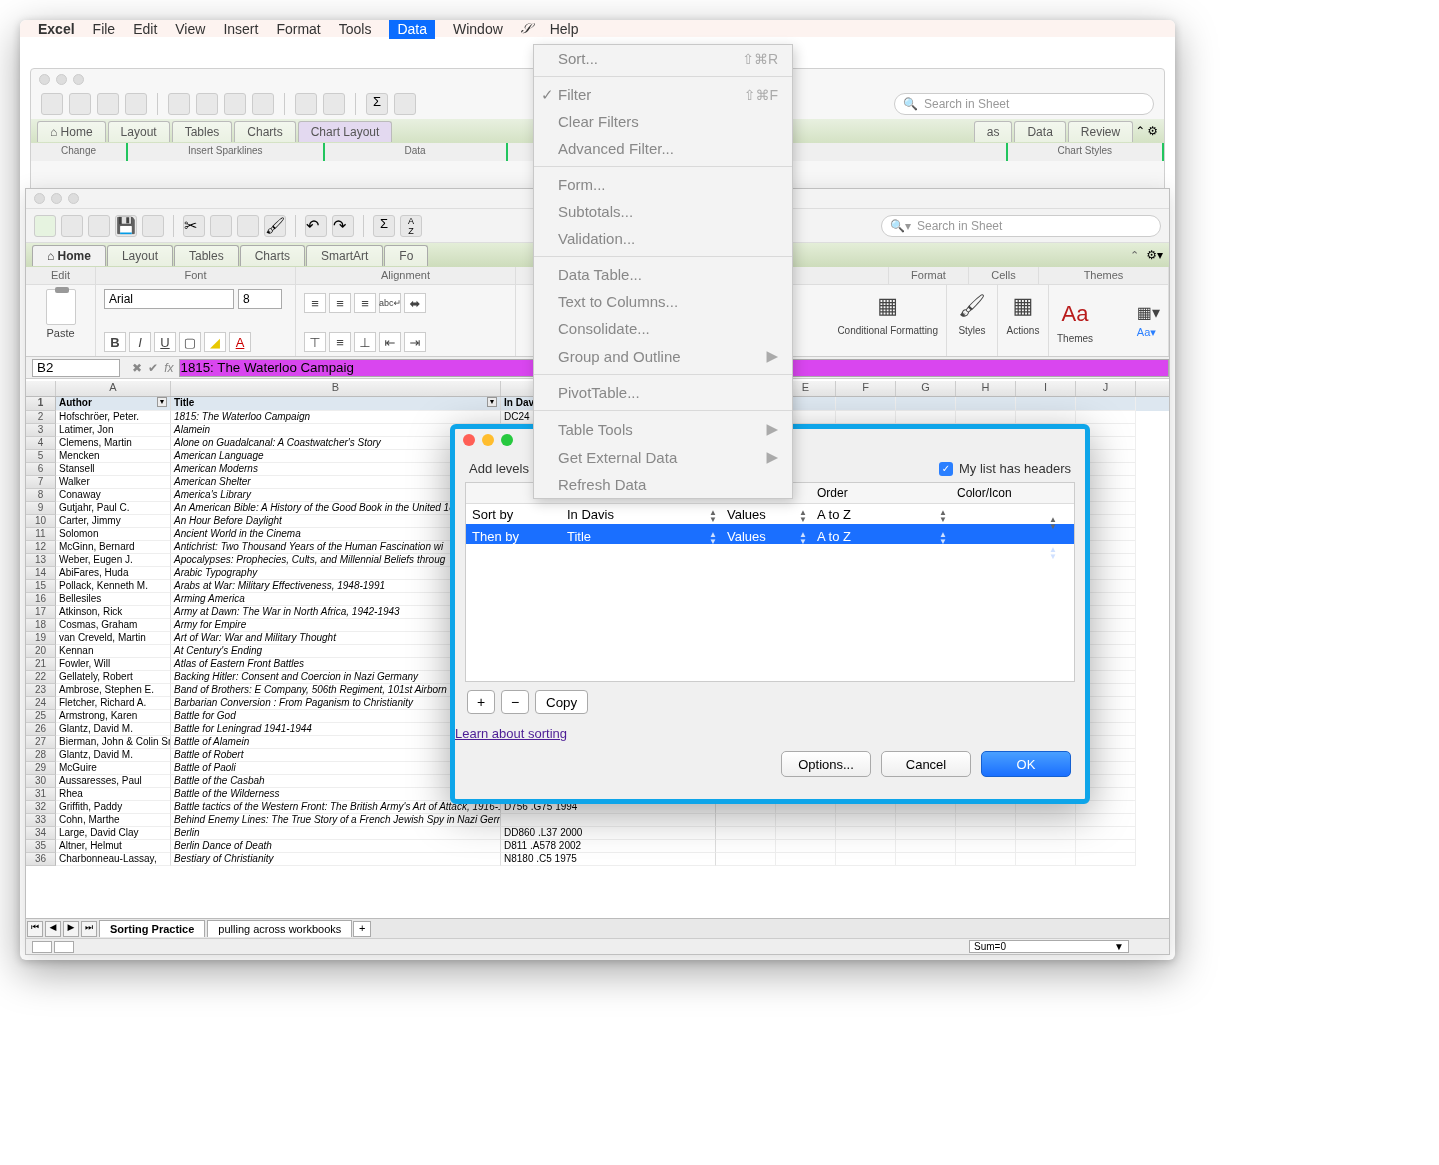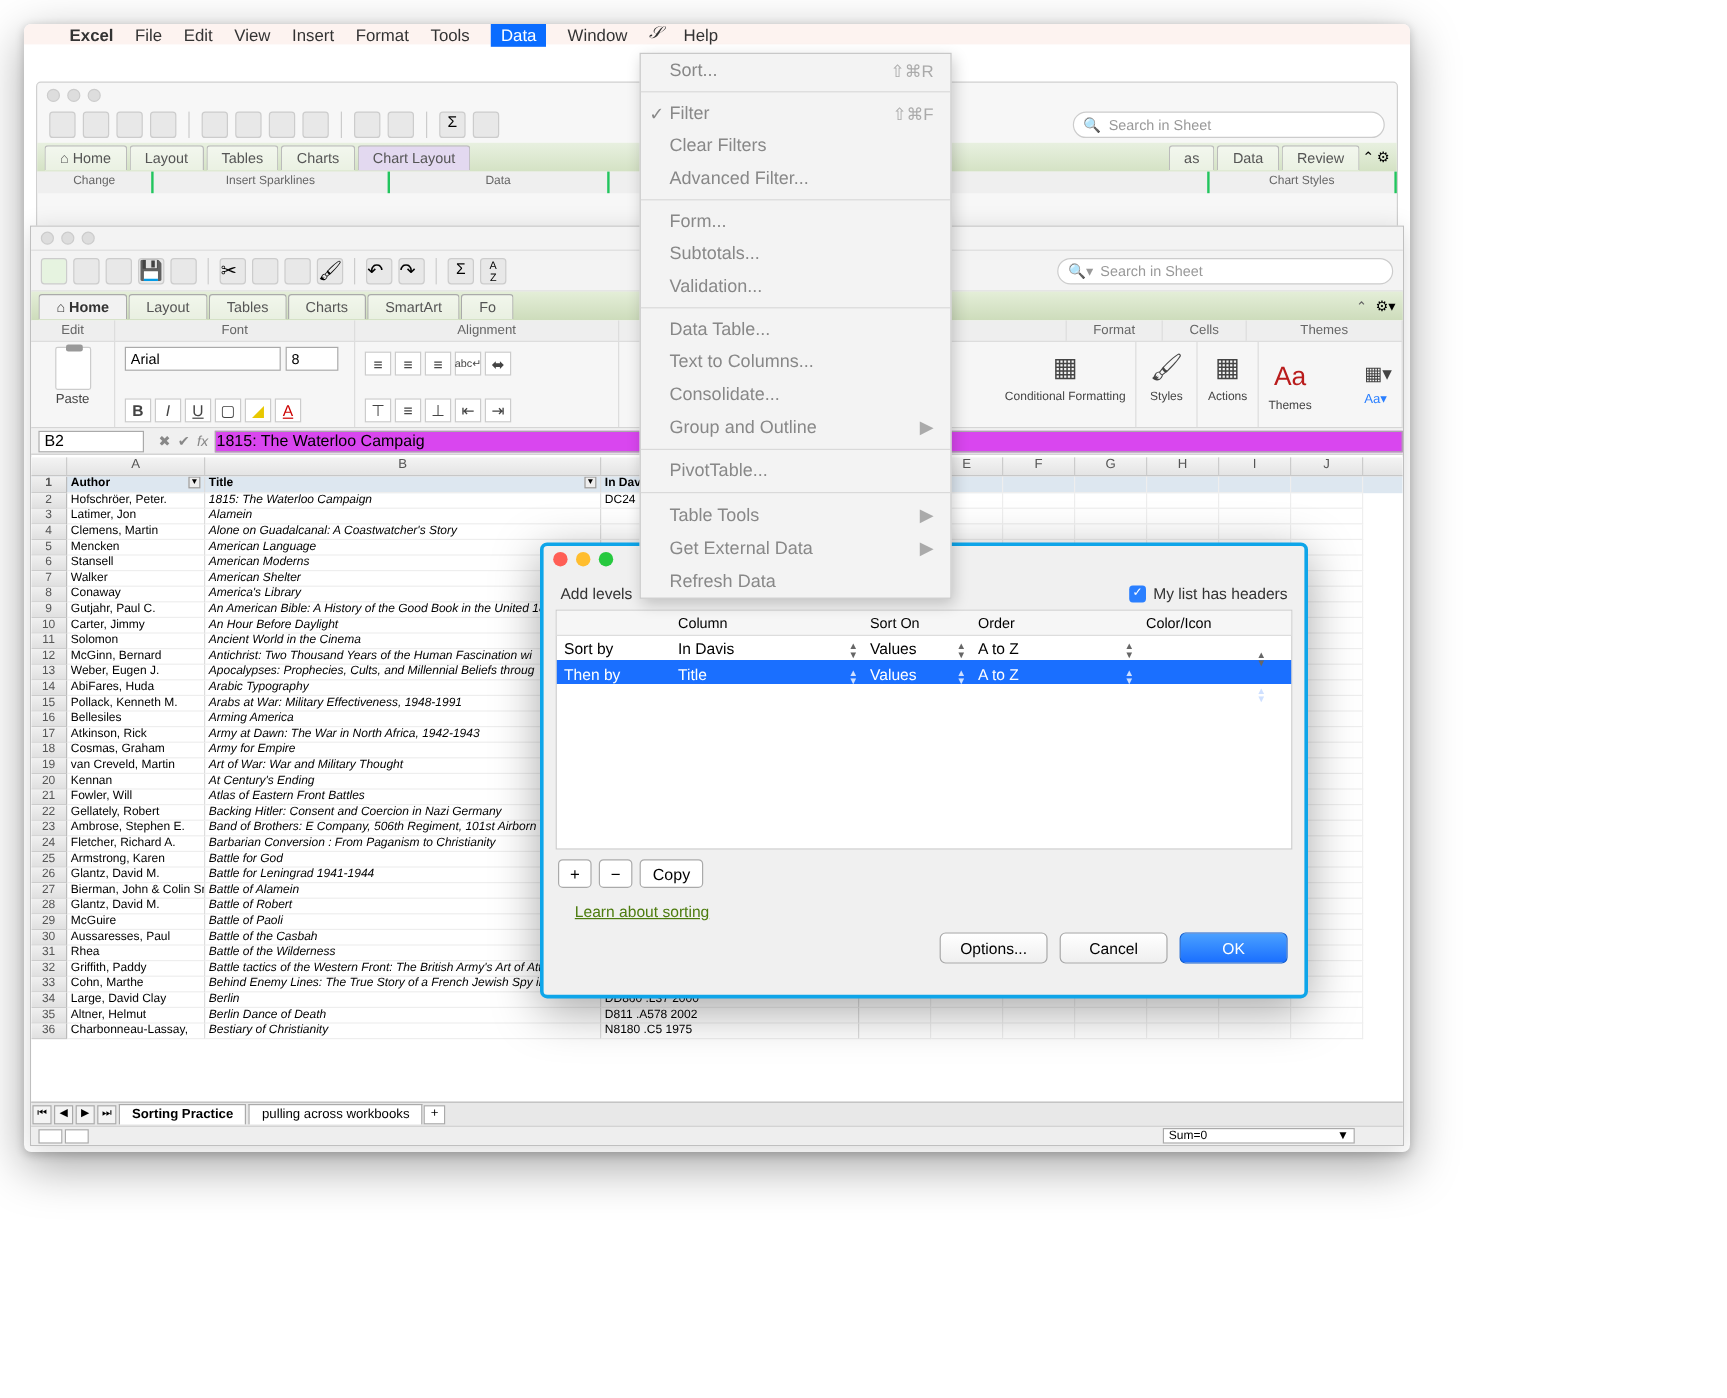--- a/index.html
+++ b/index.html
@@ -1,19 +1,19 @@
 <!DOCTYPE html>
 <html><head>
 <meta charset="utf-8">
 <style>
 * { box-sizing: border-box; margin: 0; padding: 0; font-family: -apple-system, "Helvetica Neue", Arial, sans-serif; }
 body { width: 1439px; height: 1165px; background: #fff; overflow: hidden; }
 .shadow-wrap { position: relative; width: 1155px; height: 940px; margin: 20px; box-shadow: 0 12px 40px rgba(0,0,0,.35), 0 2px 8px rgba(0,0,0,.2); background: #fff; border-radius: 6px; overflow: hidden; }
 
-.menubar { height: 17px; background: #fdf3f0; display: flex; align-items: center; padding: 0 20px; gap: 18px; font-size: 14px; color: #333; }
+.menubar { height: 17px; background: #fdf3f0; display: flex; align-items: center; padding: 0 0; gap: 18px; font-size: 14px; color: #333; }
 .menubar .apple { font-size: 15px; }
 .menubar span { cursor: default; }
 .menubar .bold { font-weight: 700; }
 .menubar .active { background: #0a6cff; color: #fff; padding: 2px 8px; }
 .menubar .script { font-family: cursive; font-style: italic; }
 
 .dropmenu { position: absolute; left: 513px; top: 24px; width: 260px; background: #f3f3f3; border: 1px solid #c8c8c8; box-shadow: 2px 4px 12px rgba(0,0,0,.2); z-index: 50; font-size: 15px; color: #888; }
 .dropmenu .mi { display: flex; align-items: center; padding: 5px 14px 5px 24px; }
 .dropmenu .mi .label { flex: 1; }
 .dropmenu .mi .short { color: #aaa; font-size: 14px; }
@@ -85,39 +85,39 @@
 .navbtn { width: 16px; height: 16px; border: 1px solid #aaa; background: #f4f4f4; margin: 0 1px; font-size: 9px; text-align: center; }
 .stab { padding: 2px 10px; background: #fff; border: 1px solid #aaa; border-bottom: none; margin: 0 1px; }
 .stab.active { font-weight: 700; }
 .addtab { width: 18px; height: 16px; border: 1px solid #aaa; background: #fff; text-align: center; }
 
 .status2 { position: absolute; left: 0; right: 0; bottom: 0; height: 16px; background: #eee; display: flex; align-items: center; font-size: 10px; border-top: 1px solid #ccc; }
 .view-toggle { display: flex; gap: 2px; padding: 0 6px; }
 .view-toggle div { width: 20px; height: 12px; border: 1px solid #aaa; background: #fff; }
 .sumbox { margin-left: auto; margin-right: 40px; width: 160px; border: 1px solid #aaa; background: #fff; padding: 0 4px; display: flex; justify-content: space-between; }
 
-.sortdlg { position: absolute; left: 430px; top: 432px; width: 640px; height: 380px; background: #f0f0f0; border: 3px solid #0ea5e9; border-radius: 6px; box-shadow: 0 10px 40px rgba(0,0,0,.35); z-index: 40; font-size: 13px; }
+.sortdlg { position: absolute; left: 430px; top: 404px; width: 640px; height: 380px; background: #f0f0f0; border: 5px solid #0ea5e9; border-radius: 6px; box-shadow: 0 10px 40px rgba(0,0,0,.35); z-index: 40; font-size: 13px; }
 .sortdlg .titlebar3 { height: 22px; display: flex; align-items: center; padding: 0 8px; gap: 7px; }
 .sortdlg .dotc { width: 12px; height: 12px; border-radius: 50%; }
 .sortdlg .msg { padding: 10px 14px 6px; color: #333; display: flex; align-items: center; }
 .sortdlg .msg label { margin-left: auto; display: flex; align-items: center; gap: 6px; }
 .sortdlg .chk { width: 14px; height: 14px; background: #2a7fff; border-radius: 3px; color: #fff; font-size: 10px; text-align: center; line-height: 14px; }
 .sorttable { margin: 0 10px; background: #fff; border: 1px solid #ccc; height: 200px; }
 .sorttable .hdr { display: flex; font-size: 12px; background: #f6f6f6; border-bottom: 1px solid #ddd; }
 .sorttable .hdr div { padding: 3px 6px; }
 .sortrow { display: flex; font-size: 13px; height: 20px; align-items: center; }
 .sortrow.sel { background: #1a6fff; color: #fff; align-items: flex-end; }
 .sortrow div { padding: 0 6px; }
 .sc1 { width: 95px; } .sc2 { width: 160px; position: relative; } .sc3 { width: 90px; position: relative; } .sc4 { width: 140px; position: relative; } .sc5 { width: 110px; position: relative; }
 .updn { position: absolute; right: 4px; top: 2px; font-size: 8px; line-height: 7px; color: #666; }
 .sortrow.sel .updn { color: #cfe0ff; }
 .sortctrls { display: flex; align-items: center; gap: 6px; padding: 8px 12px; }
 .sqbtn { width: 28px; height: 24px; border: 1px solid #aaa; background: #fff; border-radius: 4px; font-size: 14px; text-align: center; }
 .copybtn { height: 24px; padding: 0 10px; border: 1px solid #aaa; background: #fff; border-radius: 4px; }
-.learnlink { padding: 4px 26px; color: #4d7c0f; text-decoration: underline; font-size: 13px; }
+.learnlink { padding: 4px 0; color: #4c1d95; text-decoration: underline; font-size: 13px; }
 .dlgbtns { display: flex; gap: 10px; justify-content: flex-end; padding: 6px 14px 10px; }
 .dlgbtn { width: 90px; height: 26px; border: 1px solid #aaa; border-radius: 5px; background: linear-gradient(#fff,#efefef); font-size: 13px; }
 .dlgbtn.ok { background: linear-gradient(#4aa0ff,#1a6fff); color: #fff; border-color: #1560d0; }
 </style>
 </head>
 <body>
 
 <div class="shadow-wrap">
 
   <div class="menubar">

